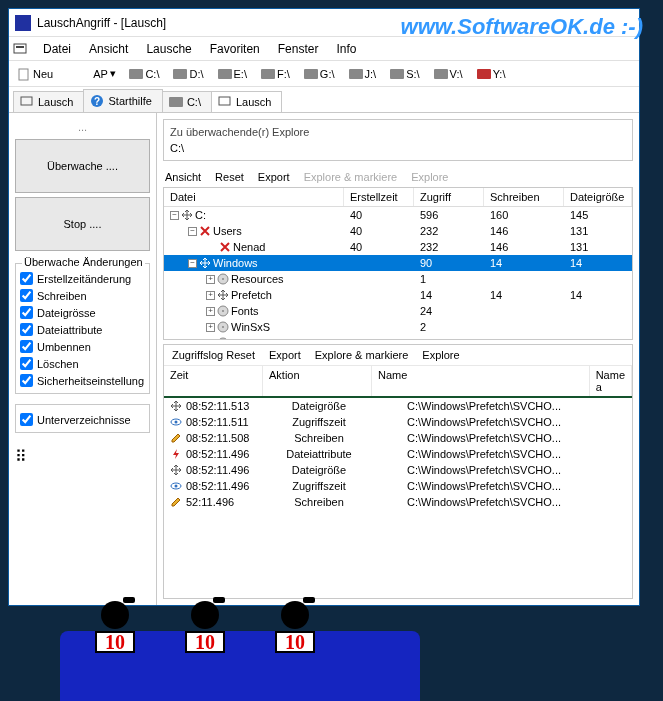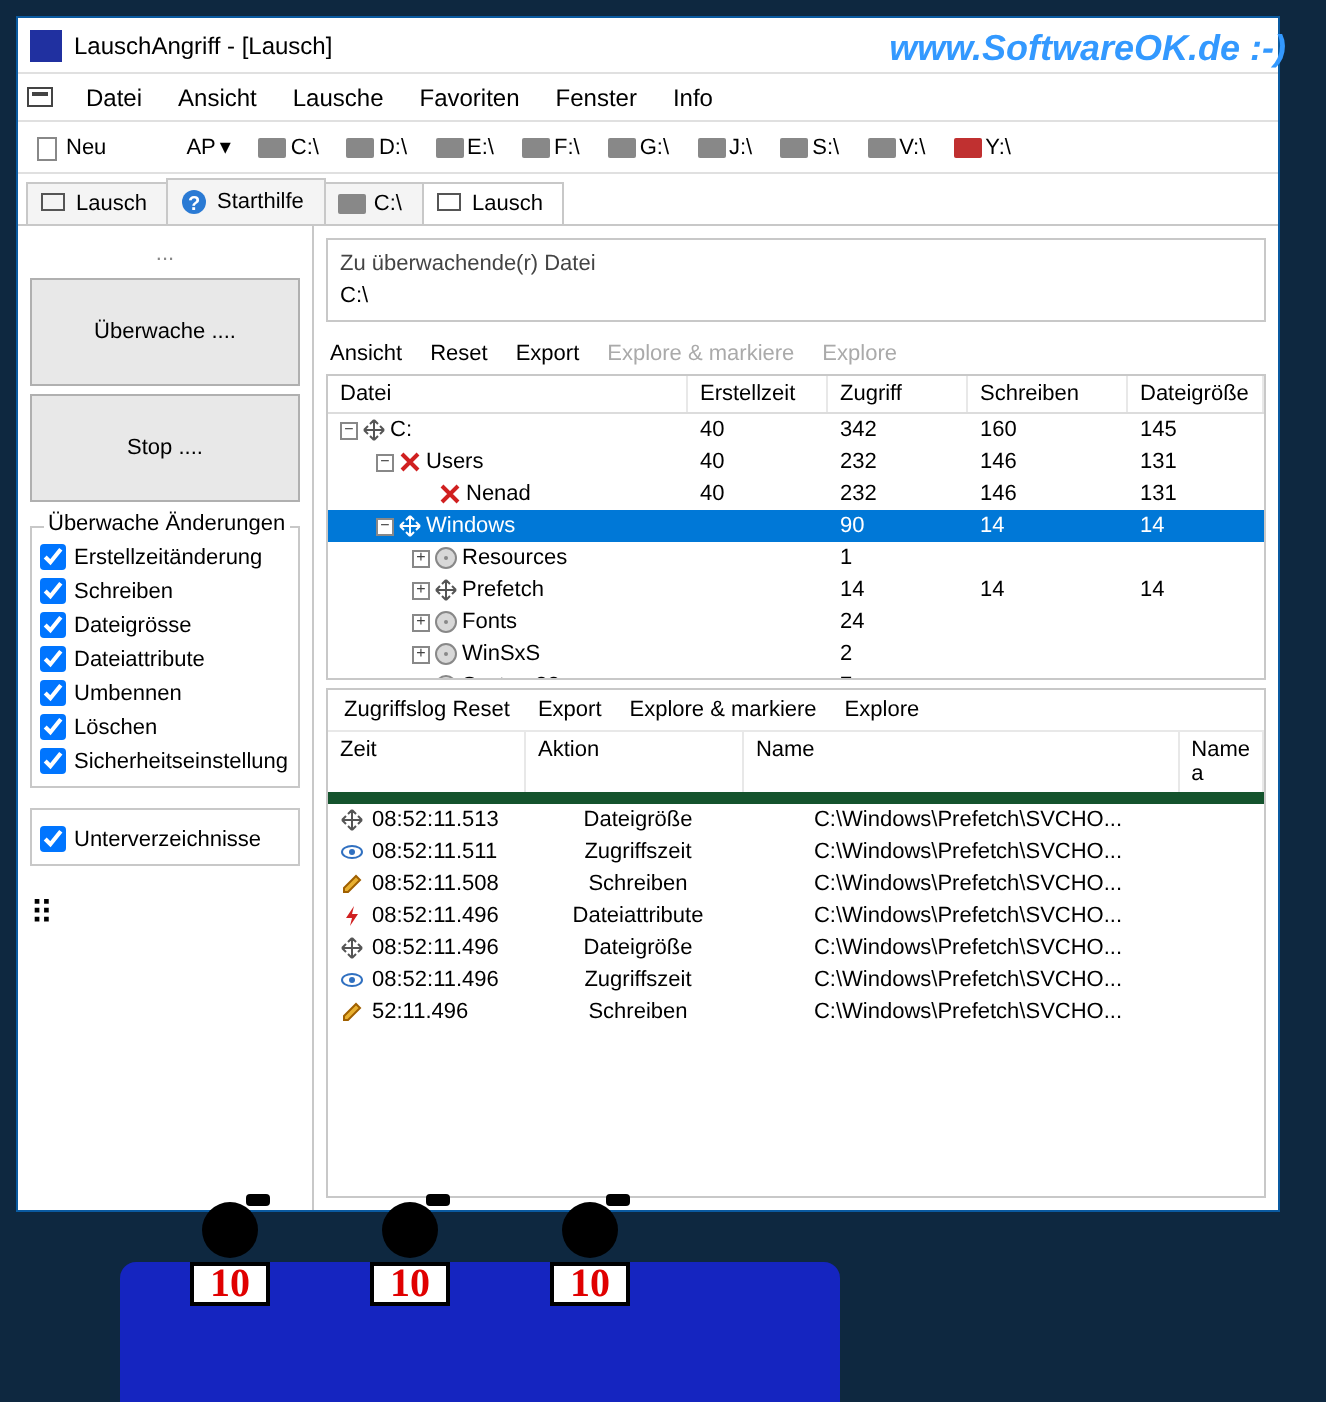--- a/index.html
+++ b/index.html
@@ -1,21 +1,21 @@
 <!DOCTYPE html>
 <html><head>
 <meta charset="utf-8">
 <style>
 * { box-sizing: border-box; margin: 0; padding: 0; }
 body { background: #0e2840; font-family: "Segoe UI", Tahoma, sans-serif; font-size: 12px; width: 663px; height: 701px; overflow: hidden; position: relative; }
 .window { position: absolute; top: 8px; left: 8px; width: 632px; height: 598px; background: #fff; border: 1px solid #0a5aa0; display: flex; flex-direction: column; }
 .titlebar { height: 28px; background: #fff; display: flex; align-items: center; padding: 0 6px; border-bottom: 1px solid #e0e0e0; }
 .titlebar-icon { width: 16px; height: 16px; background: #2030a0; margin-right: 6px; }
 .titlebar-text { flex: 0 0 auto; font-size: 12px; }
-.watermark { position: absolute; top: 14px; right: 20px; color: #3399ff; font-weight: bold; font-size: 18px; font-style: italic; margin-left: 10px; }
+.watermark { position: absolute; top: 14px; right: 20px; color: #3399ff; font-weight: bold; font-size: 22px; font-style: italic; margin-left: 10px; }
 .menubar { height: 24px; display: flex; align-items: center; padding: 0 4px; gap: 2px; border-bottom: 1px solid #e0e0e0; }
 .menubar .mi { padding: 2px 8px; cursor: default; }
 .menubar-icon { width: 16px; height: 14px; display: inline-block; margin-right: 4px; }
 .toolbar { height: 26px; display: flex; align-items: center; padding: 0 4px; gap: 6px; border-bottom: 1px solid #e0e0e0; font-size: 11px; }
 .toolbar .tb { display: flex; align-items: center; gap: 2px; padding: 1px 4px; }
 .drive-icon { width: 14px; height: 10px; background: #888; border-radius: 1px; display: inline-block; }
 .tabbar { height: 26px; display: flex; align-items: flex-end; padding: 0 4px; border-bottom: 1px solid #c8c8c8; gap: 0; }
 .tab { padding: 4px 10px 4px 6px; border: 1px solid #c8c8c8; border-bottom: none; background: #f4f4f4; display: flex; align-items: center; gap: 4px; font-size: 11px; margin-right: -1px; position: relative; }
 .tab.active { background: #fff; z-index: 1; }
 .body { flex: 1; display: flex; overflow: hidden; }
@@ -38,21 +38,21 @@
 .c0 { width: 180px; } .c1 { width: 70px; } .c2 { width: 70px; } .c3 { width: 80px; } .c4 { flex: 1; }
 .grid-body { max-height: 132px; overflow: hidden; }
 .row { display: flex; align-items: center; height: 16px; }
 .row.sel { background: #0078d7; color: #fff; }
 .cell { padding: 0 6px; overflow: hidden; white-space: nowrap; }
 .tree-cell { display: flex; align-items: center; gap: 2px; }
 .exp { width: 9px; height: 9px; border: 1px solid #888; display: inline-flex; align-items: center; justify-content: center; font-size: 8px; line-height: 1; color: #444; background: #fff; }
 .ticon { width: 12px; height: 12px; display: inline-block; }
 .log { flex: 1; margin: 4px 6px 6px 6px; border: 1px solid #c8c8c8; font-size: 11px; overflow: hidden; display: flex; flex-direction: column; }
 .log-tb { display: flex; gap: 14px; padding: 4px 8px; }
-.log-header { display: flex; border-bottom: 6px solid #14532d; border-top: 1px solid #e8e8e8; }
+.log-header { display: flex; border-bottom: 2px solid #14532d; border-top: 1px solid #e8e8e8; }
 .log-header .col { padding: 3px 6px; border-right: 1px solid #e8e8e8; }
 .lc0 { width: 100px; } .lc1 { width: 110px; } .lc2 { width: 220px; } .lc3 { flex: 1; }
 .log-body { flex: 1; overflow: hidden; }
 .lrow { display: flex; align-items: center; height: 16px; text-align: center; }
 .score-scene { position: absolute; left: 60px; bottom: 0; width: 380px; height: 120px; }
 .couch { position: absolute; bottom: 0; left: 0; width: 360px; height: 70px; background: #1525c0; border-radius: 8px 8px 0 0; }
 .judge { position: absolute; bottom: 48px; width: 70px; text-align: center; }
 .judge .head { width: 28px; height: 28px; background: #000; border-radius: 50%; margin: 0 auto; position: relative; }
 .judge .cap { position: absolute; top: -4px; right: -6px; width: 12px; height: 6px; background: #000; border-radius: 2px; }
 .judge .card { width: 40px; height: 22px; background: #fff; border: 2px solid #000; margin: 2px auto 0; display: flex; align-items: center; justify-content: center; color: #e00000; font-weight: bold; font-size: 20px; font-family: Georgia, serif; }
@@ -198,21 +198,21 @@
         <label class="cb-row">
             <input type="checkbox" checked="" style="">
             <span>Unterverzeichnisse</span>
           </label>
       </div>
       <div style="margin-top:10px;font-size:16px;letter-spacing:-2px;">⠿</div>
     </div>
 
     <div class="main">
       <div class="folderbox">
-        <div class="lbl">Zu überwachende(r) Datei</div>
+        <div class="lbl">Zu überwachende(r) Explore</div>
         <div>C:\</div>
       </div>
       <div class="toolbar2">
         <span>Ansicht</span>
         <span>Reset</span>
         <span>Export</span>
         <span class="disabled">Explore &amp; markiere</span>
         <span class="disabled">Explore</span>
       </div>
       <div class="grid">
@@ -228,21 +228,21 @@
               <div class="cell c0 tree-cell" style="padding-left: 6px;">
                 <span class="exp">−</span>
                 <span class="ticon">
                   <svg width="12" height="12">
                     <path d="M6 1 L6 11 M1 6 L11 6 M6 1 L4 3 M6 1 L8 3 M6 11 L4 9 M6 11 L8 9 M1 6 L3 4 M1 6 L3 8 M11 6 L9 4 M11 6 L9 8" stroke="#555" fill="none"></path>
                   </svg>
                 </span>
                 <span>C:</span>
               </div>
               <div class="cell c1">40</div>
-              <div class="cell c2">342</div>
+              <div class="cell c2">596</div>
               <div class="cell c3">160</div>
               <div class="cell c4">145</div>
             </div>
             <div class="row">
               <div class="cell c0 tree-cell" style="padding-left: 24px;">
                 <span class="exp">−</span>
                 <span class="ticon">
                   <svg width="12" height="12">
                     <path d="M2 2 L10 10 M10 2 L2 10" stroke="#d02020" stroke-width="2"></path>
                   </svg>

